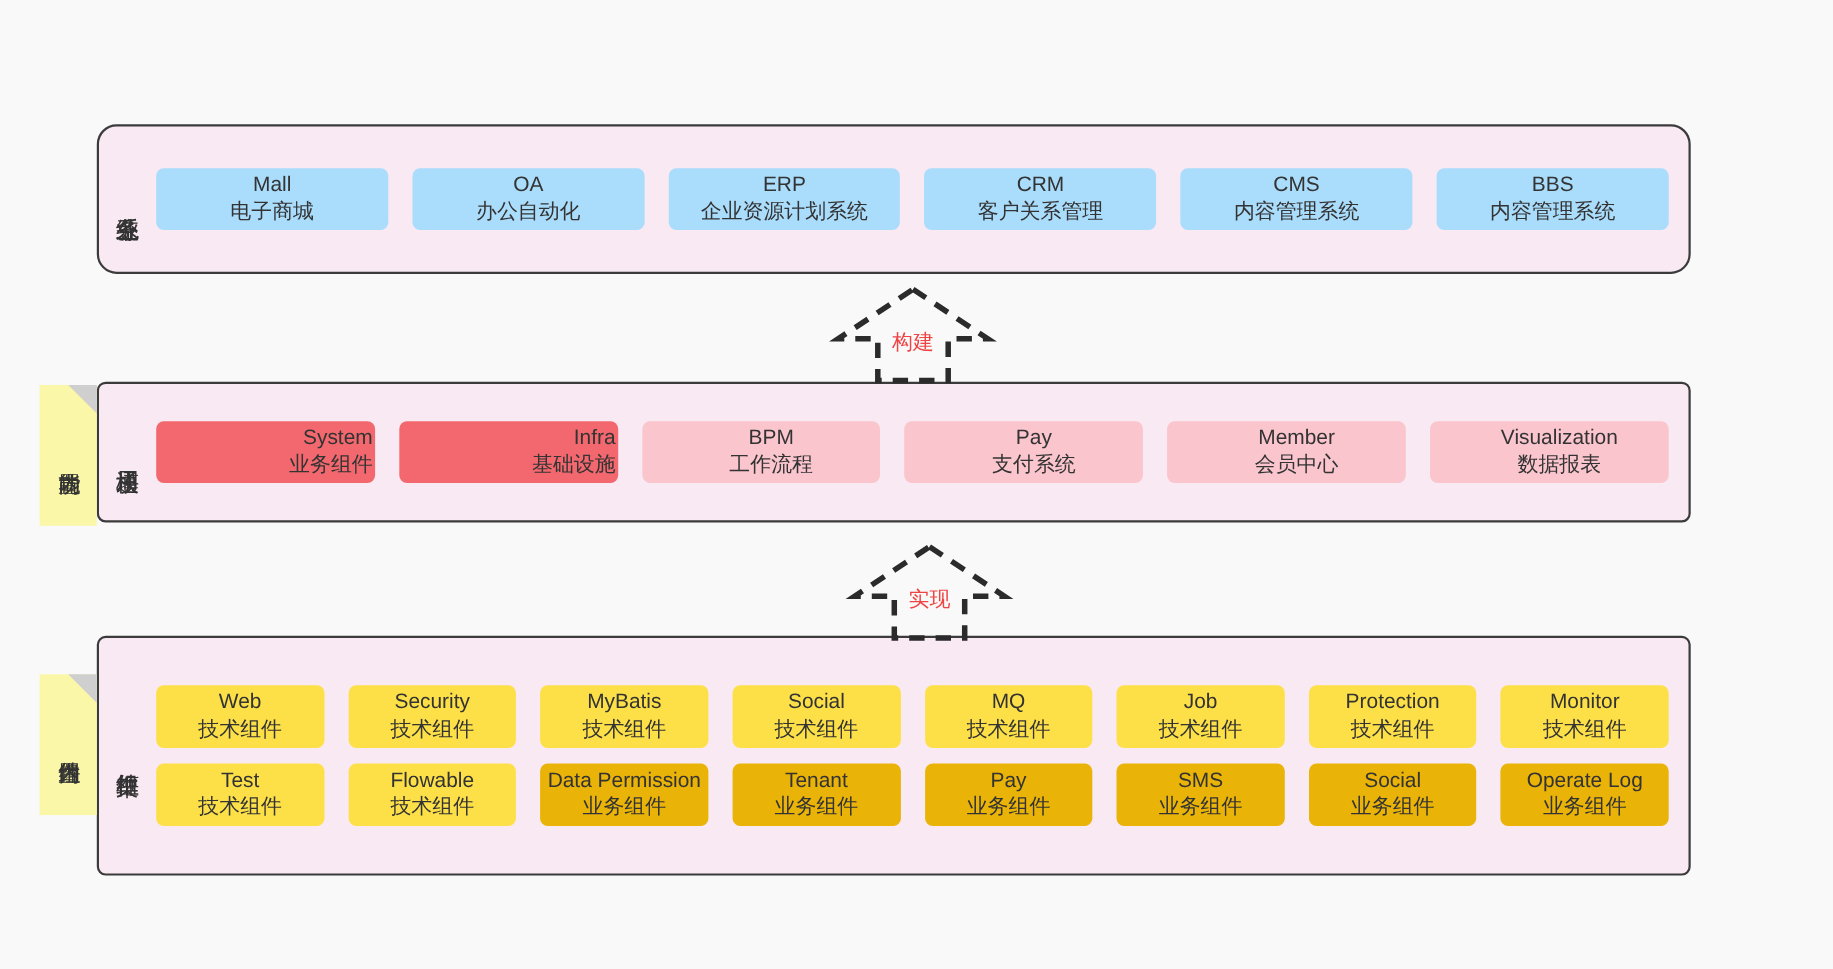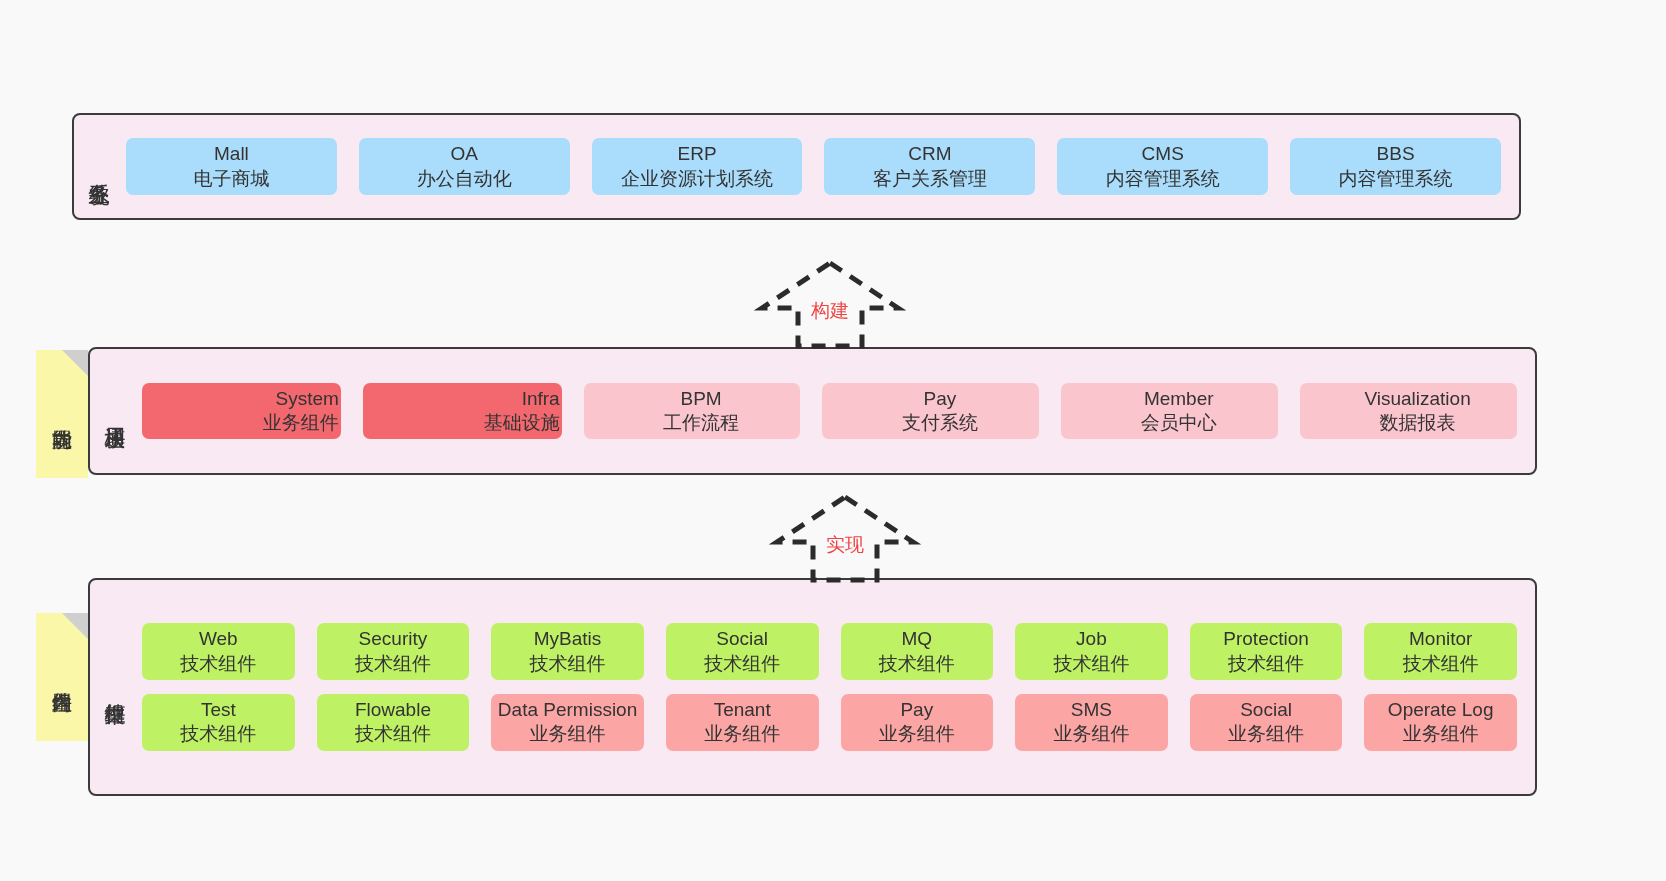--- a/index.html
+++ b/index.html
@@ -67,22 +67,22 @@
     padding: 4px 2px;
     box-sizing: border-box;
   }
   .card .t1 { display: block; }
   .card .t2 { display: block; }
 
   
   .c-blue        { background: #aadcfb; }
   .c-red         { background: #f2686e; align-items: flex-end; }
   .c-pink        { background: #fbc5ce; padding-left: 20px; }
-  .c-green       { background: #bef264; }
-  .c-greenlight  { background: #fca5a5; }
+  .c-green       { background: #fde047; }
+  .c-greenlight  { background: #eab308; }
 
   
   .note {
     position: absolute;
     box-sizing: border-box;
     background: #fbf7a8;
     display: flex;
     align-items: center;
     justify-content: center;
     font-size: 20px;
@@ -116,21 +116,21 @@
     font-size: 19px;
     color: #ef4444;
     pointer-events: none;
   }
 </style>
 </head>
 <body>
 
 <div id="canvas">
 
-  <div class="layer" id="layer-business" style="left:72px; top:113px; width:1449px; height:107px;">
+  <div class="layer" id="layer-business" style="left:88px; top:113px; width:1449px; height:136px;border-radius:18px;">
     <div class="layer-title">业务系统</div>
     <div class="layer-body">
       <div class="row">
 
         <div class="card c-blue">
           <span class="t1">Mall</span>
           <span class="t2">电子商城</span>
         </div>
 
         <div class="card c-blue">

